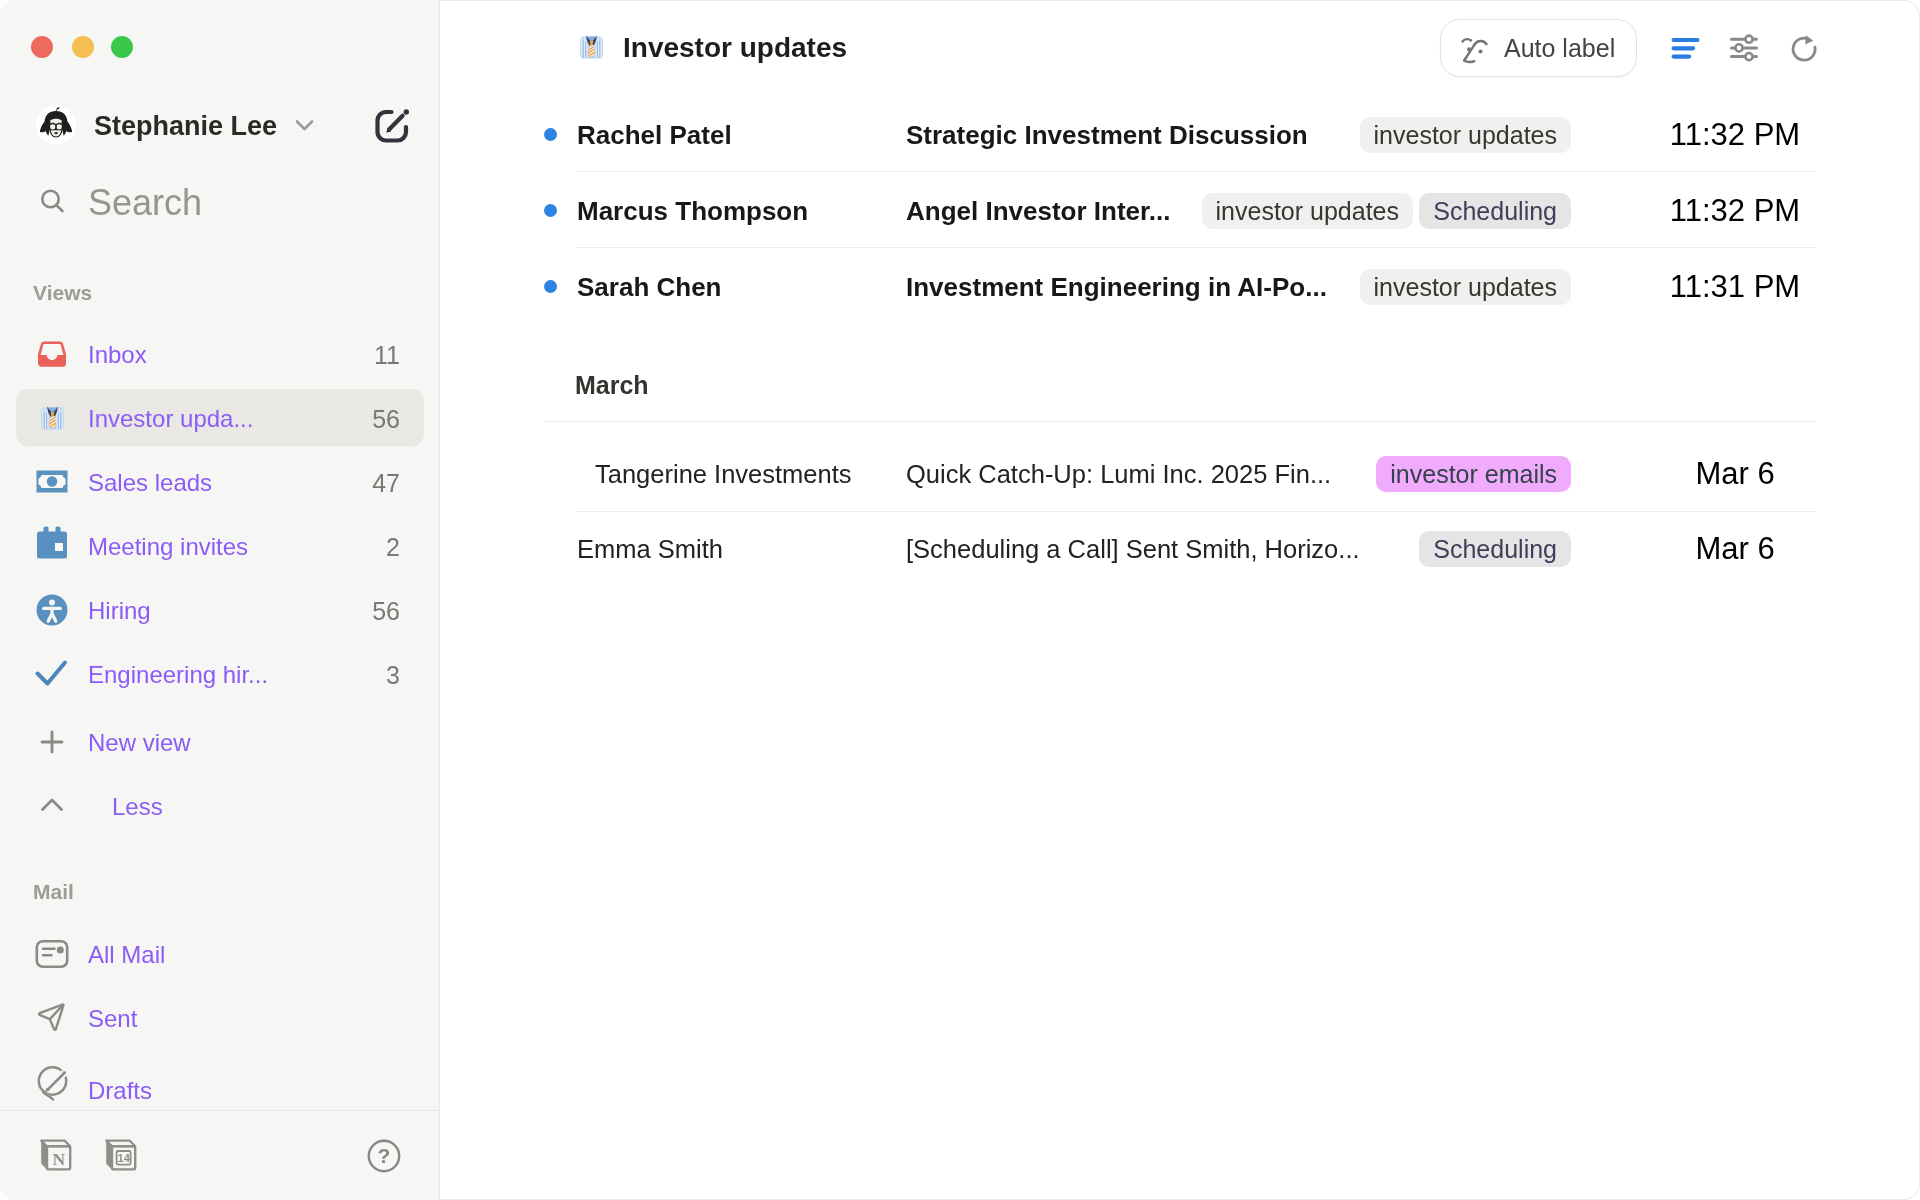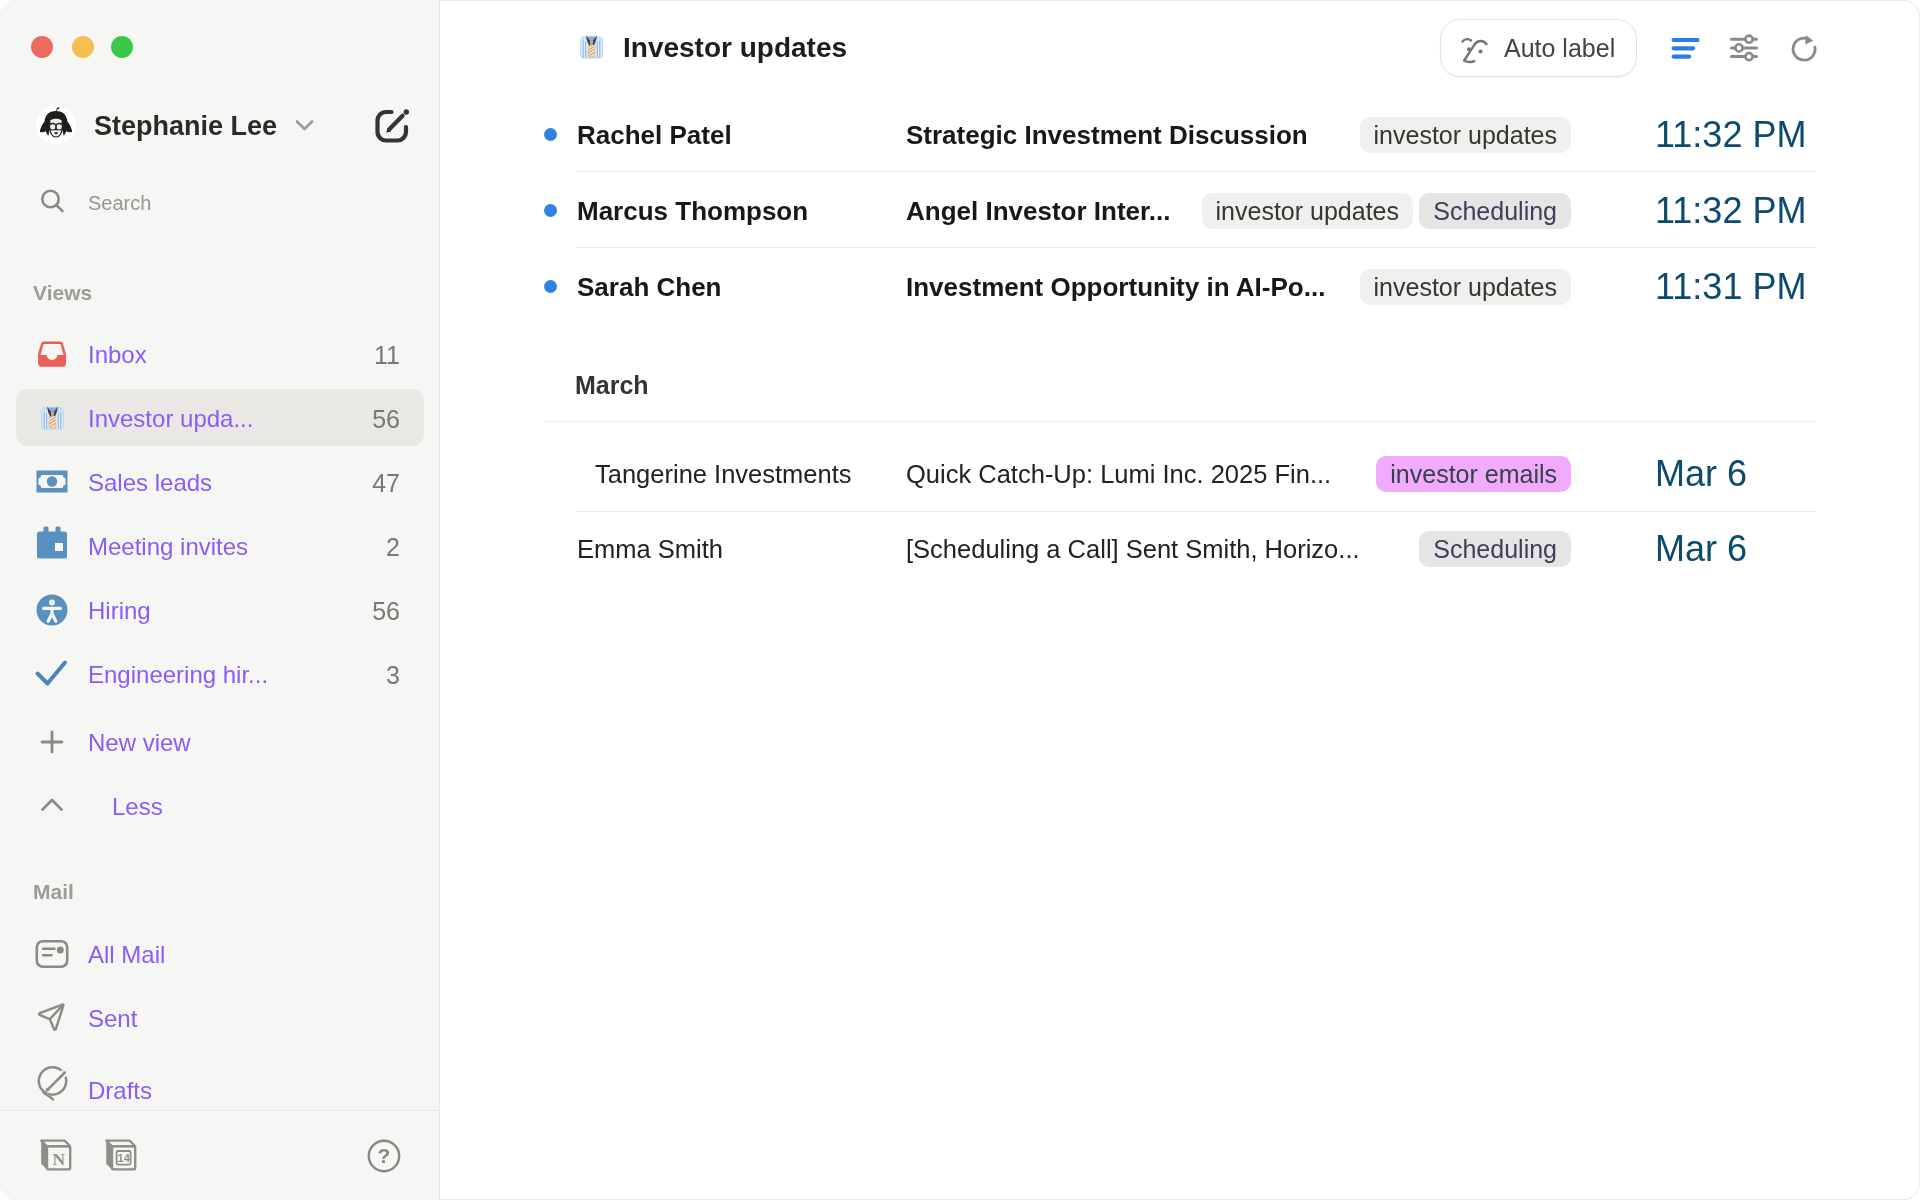--- a/index.html
+++ b/index.html
@@ -11,21 +11,21 @@
   
   .side { position:absolute; left:0; top:0; width:440px; height:1200px; background:#F6F6F4; border-right:1px solid #E9E8E5; }
   .count { color:#7A7874; font-size:25px; text-align:right; }
   .navtxt { color:#8b5cf6; font-size:24px; }
   .seclabel { color:#9E9C97; font-size:21px; font-weight:700; }
   
   .divider { position:absolute; height:1px; background:#EDECE9; }
   .name-unread { font-size:26px; font-weight:700; color:#191816; }
   .subj-unread { font-size:26px; font-weight:600; color:#191816; }
   .name-read { font-size:25.5px; font-weight:400; color:#23221F; }
-  .time { font-size:36px; color:#0c4a6e; text-align:left; }
+  .time { font-size:31px; color:#000000; text-align:center; }
   .chip { position:absolute; height:36px; border-radius:10px; font-size:25px; font-weight:500;
           display:flex; align-items:center; padding:0 14px; transform:translateY(-50%); }
   .chip-gray { background:#F1F0EE; color:#373632; }
   .chip-purple { background:#e5e5e5; color:#423D59; }
   .chip-blue { background:#f0abfc; color:#36414B; }
 </style>
 </head>
 <body>
 <div class="win">
   <div class="side" id="side">
@@ -57,21 +57,21 @@
       <path d="M21.5 9 H16 A8.5 8.5 0 0 0 7.5 17.5 V29 A8.5 8.5 0 0 0 16 37.5 H27.5 A8.5 8.5 0 0 0 36 29 V24" stroke="#34323C" stroke-width="4.2" fill="none" stroke-linecap="round"></path>
       <path d="M19.3 26.3 L32.6 12.8" stroke="#34323C" stroke-width="4.2" fill="none" stroke-linecap="round"></path>
       <path d="M16.2 29.8 L21.3 28.5 L17.6 24.8 Z" fill="#34323C"></path>
       <circle cx="36.3" cy="9" r="2.7" fill="#34323C"></circle>
     </svg>
 
     <svg class="abs" style="left:38px;top:187px;" width="30" height="30" viewBox="0 0 30 30">
       <circle cx="12.5" cy="12" r="8.2" stroke="#8A8986" stroke-width="2.6" fill="none"></circle>
       <path d="M18.6 18.3 L24.5 24.2" stroke="#8A8986" stroke-width="2.6" stroke-linecap="round"></path>
     </svg>
-    <div class="abs vc" style="left:88px;top:203px;font-size:20px;color:#97958F;">Search</div>
+    <div class="abs vc" style="left:88px;top:203px;font-size:36px;color:#97958F;">Search</div>
     <div class="abs vc seclabel" style="left:33px;top:293px;">Views</div>
     <div id="navitems">
       <div class="abs" style="left:16px;top:389px;width:408px;height:57px;border-radius:12px;background:#E9E8E5;"></div>
 
       <svg class="abs" style="left:36px;top:337.5px;" width="32" height="32" viewBox="0 0 32 32">
         <path d="M8.2 4.8 h15.6 a2.2 2.2 0 0 1 2.15 1.7 L28.7 16.6 v8.6 a2.2 2.2 0 0 1 -2.2 2.2 H5.5 a2.2 2.2 0 0 1 -2.2 -2.2 v-8.6 L6.05 6.5 A2.2 2.2 0 0 1 8.2 4.8 Z" stroke="#EA6058" stroke-width="2.6" fill="none" stroke-linejoin="round"></path>
         <path d="M3.6 17.1 H10.6 C10.9 19.9 13.2 22.1 16 22.1 C18.8 22.1 21.1 19.9 21.4 17.1 H28.4 V25.2 a1.4 1.4 0 0 1 -1.4 1.4 H5 a1.4 1.4 0 0 1 -1.4 -1.4 Z" fill="#EA6058"></path>
       </svg>
       <div class="abs vc navtxt" style="left:88px;top:354.5px;">Inbox</div>
       <div class="abs vc count" style="left:340px;top:354.5px;width:60px;">11</div>
@@ -237,21 +237,21 @@
       <div class="abs" style="left:544px;top:204px;width:13px;height:13px;border-radius:50%;background:#2E82E2;"></div>
       <div class="abs vc name-unread" style="left:577px;top:211px;">Marcus Thompson</div>
       <div class="abs vc subj-unread" style="left:906px;top:211px;">Angel Investor Inter...</div>
       <div class="chip chip-gray" style="top:211px;right:507px;">investor updates</div>
       <div class="chip chip-purple" style="top:211px;right:349px;">Scheduling</div>
       <div class="abs vc time" style="left:1655px;top:211px;width:160px;">11:32 PM</div>
       <div class="divider" style="left:576px;top:247px;width:1240px;"></div>
 
       <div class="abs" style="left:544px;top:280px;width:13px;height:13px;border-radius:50%;background:#2E82E2;"></div>
       <div class="abs vc name-unread" style="left:577px;top:287px;">Sarah Chen</div>
-      <div class="abs vc subj-unread" style="left:906px;top:287px;">Investment Opportunity in AI-Po...</div>
+      <div class="abs vc subj-unread" style="left:906px;top:287px;">Investment Engineering in AI-Po...</div>
       <div class="chip chip-gray" style="top:287px;right:349px;">investor updates</div>
       <div class="abs vc time" style="left:1655px;top:287px;width:160px;">11:31 PM</div>
 
       <div class="abs vc" style="left:575px;top:385px;font-size:25px;font-weight:600;color:#34332F;">March</div>
       <div class="divider" style="left:544px;top:421px;width:1272px;"></div>
       <div class="abs vc name-read" style="left:595px;top:474px;">Tangerine Investments</div>
       <div class="abs vc name-read" style="left:906px;top:474px;">Quick Catch-Up: Lumi Inc. 2025 Fin...</div>
       <div class="chip chip-blue" style="top:474px;right:349px;">investor emails</div>
       <div class="abs vc time" style="left:1655px;top:474px;width:160px;">Mar 6</div>
       <div class="divider" style="left:576px;top:511px;width:1240px;"></div>

